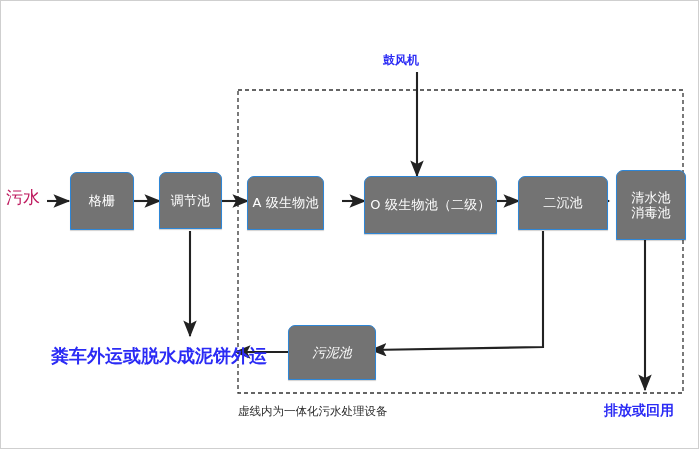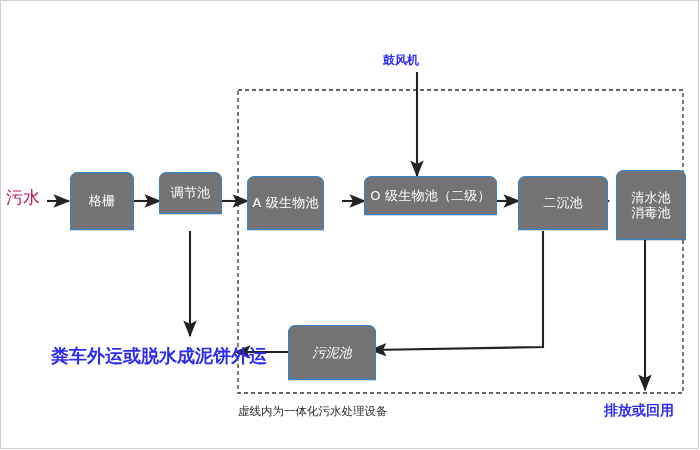--- a/index.html
+++ b/index.html
@@ -113,29 +113,29 @@
   <div class="text-label lbl-blue" style="left:51px; top:344px; font-size:18px;">粪车外运或脱水成泥饼外运</div>
 
   <div class="text-label lbl-blue" style="left:604px; top:402px; font-size:14px;">排放或回用</div>
 
   <div class="text-label caption" style="left:238px; top:404px;">虚线内为一体化污水处理设备</div>
 
   <div class="node" style="left:70px; top:172px; width:64px; height:58px;">
     <span class="lbl">格栅</span>
   </div>
 
-  <div class="node" style="left:159px; top:172px; width:63px; height:42px;">
+  <div class="node" style="left:159px; top:172px; width:63px; height:57px;">
     <span class="lbl">调节池</span>
   </div>
 
   <div class="node" style="left:247px; top:176px; width:77px; height:54px;">
     <span class="lbl">A 级生物池</span>
   </div>
 
-  <div class="node" style="left:364px; top:176px; width:133px; height:39px;">
+  <div class="node" style="left:364px; top:176px; width:133px; height:58px;">
     <span class="lbl">O 级生物池（二级）</span>
   </div>
 
   <div class="node" style="left:518px; top:176px; width:90px; height:54px;">
     <span class="lbl">二沉池</span>
   </div>
 
   <div class="node" style="left:616px; top:170px; width:70px; height:70px;">
     <span class="lbl">清水池
 消毒池</span>

